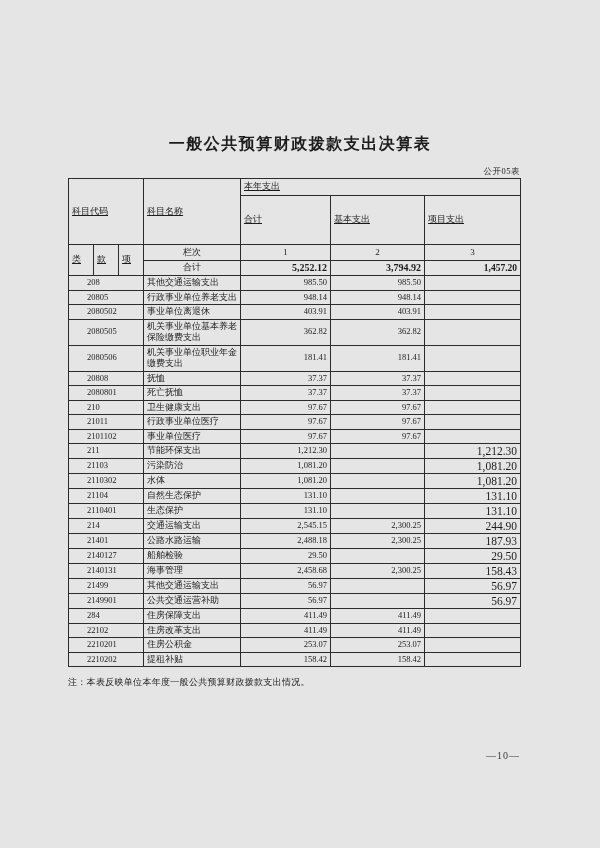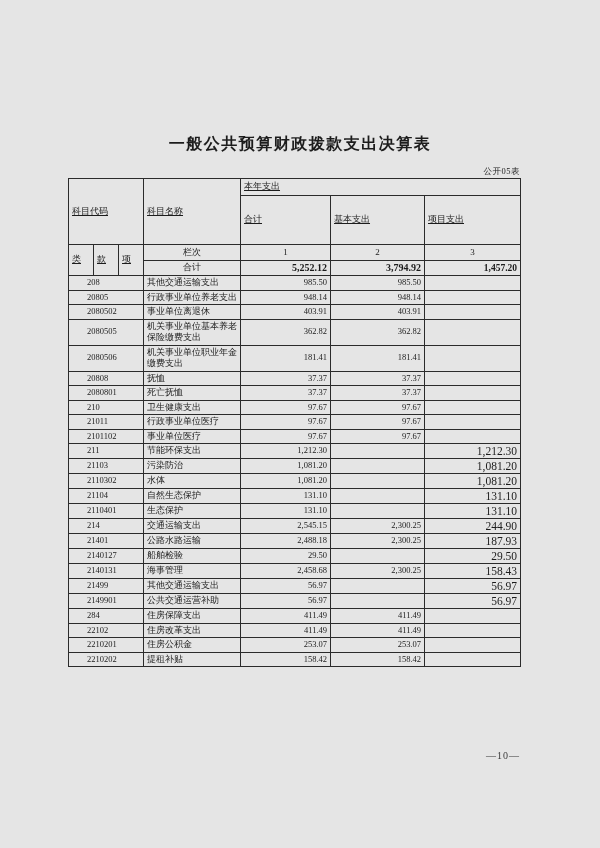--- a/index.html
+++ b/index.html
@@ -266,16 +266,17 @@
         <tr>
           <td class="code" colspan="3">2210202</td>
           <td class="name">提租补贴</td>
           <td class="num">158.42</td>
           <td class="num">158.42</td>
           <td class="num proj"></td>
         </tr>
       </tbody>
   </table>
 
+  <div class="note">注：本表反映单位本年度一般公共预算财政拨款支出情况。</div>
 
   <div class="pageno">—10—</div>
 
 </div>
 
 </body></html>

